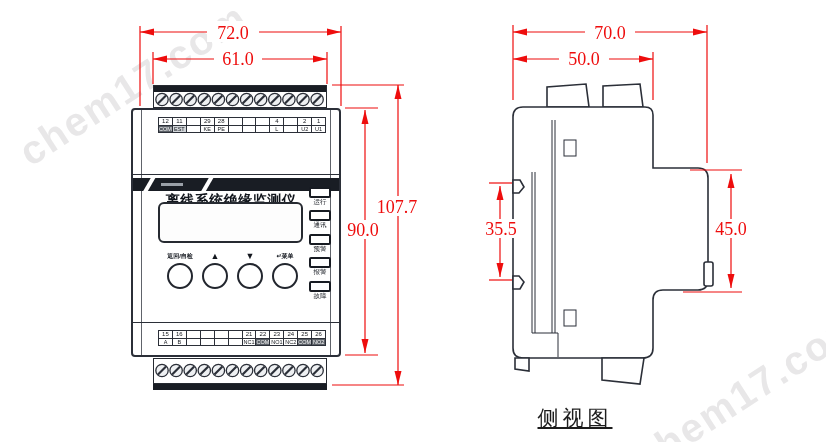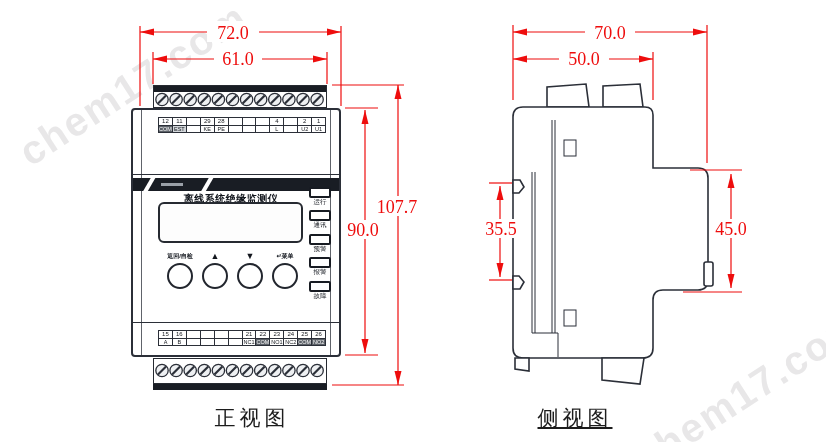--- a/index.html
+++ b/index.html
@@ -29,21 +29,21 @@
   .tcol{flex:1 1 0;border-left:1px solid #2b2f38;display:flex;flex-direction:column;min-width:0;}
   .tcol:first-child{border-left:none;}
   .tnum,.tlbl{height:7px;line-height:7px;text-align:center;color:#15181e;overflow:hidden;}
   .tnum{font-size:6px;border-bottom:1px solid #2b2f38;}
   .tlbl{font-size:5.5px;}
   .tlbl.dark{background:#5c6168;color:#fff;}
   .tlbl.grey{background:#d2d6da;}
 
   #fv-band{left:133px;top:178px;width:206px;height:13px;background:#191d24;overflow:hidden;}
   .slash{position:absolute;top:-3px;width:4px;height:20px;background:#fff;transform:rotate(30deg);}
-  #fv-title{left:156px;top:192px;width:150px;text-align:center;font-size:10px;font-weight:bold;
+  #fv-title{left:156px;top:192px;width:150px;text-align:center;font-size:14px;font-weight:bold;
             color:#12161d;letter-spacing:.5px;}
   #fv-lcd{left:158px;top:202px;width:145px;height:41px;border:2px solid #262a31;border-radius:6px;background:#fdfdfd;}
 
   .led-item{left:308px;width:24px;text-align:center;}
   .led-rect{width:18px;height:7px;margin:0 auto;border:2px solid #171b22;border-radius:2px;background:#fff;}
   .led-label{font-size:6.5px;color:#12161d;line-height:8px;}
 
   .btn-group{top:251px;width:44px;text-align:center;}
   .btn-label{font-size:6px;font-weight:bold;color:#12161d;height:11px;line-height:11px;white-space:nowrap;}
   .btn-label.arrow{font-size:9px;}
@@ -339,16 +339,15 @@
       <text class="dim-text" x="610" y="39" text-anchor="middle">70.0</text>
       <rect x="559" y="48" width="50" height="20" fill="#fff"></rect>
       <text class="dim-text" x="584" y="65" text-anchor="middle">50.0</text>
       <rect x="479" y="219" width="44" height="19" fill="#fff"></rect>
       <text class="dim-text" x="501" y="235" text-anchor="middle">35.5</text>
       <rect x="709" y="219" width="45" height="19" fill="#fff"></rect>
       <text class="dim-text" x="731" y="235" text-anchor="middle">45.0</text>
     </g>
   </svg>
 
-  <div class="caption" style="left:192px;">正视图</div>
   <div class="caption" style="left:515px;text-decoration:underline;">侧视图</div>
 
 </div>
 
 </body></html>

